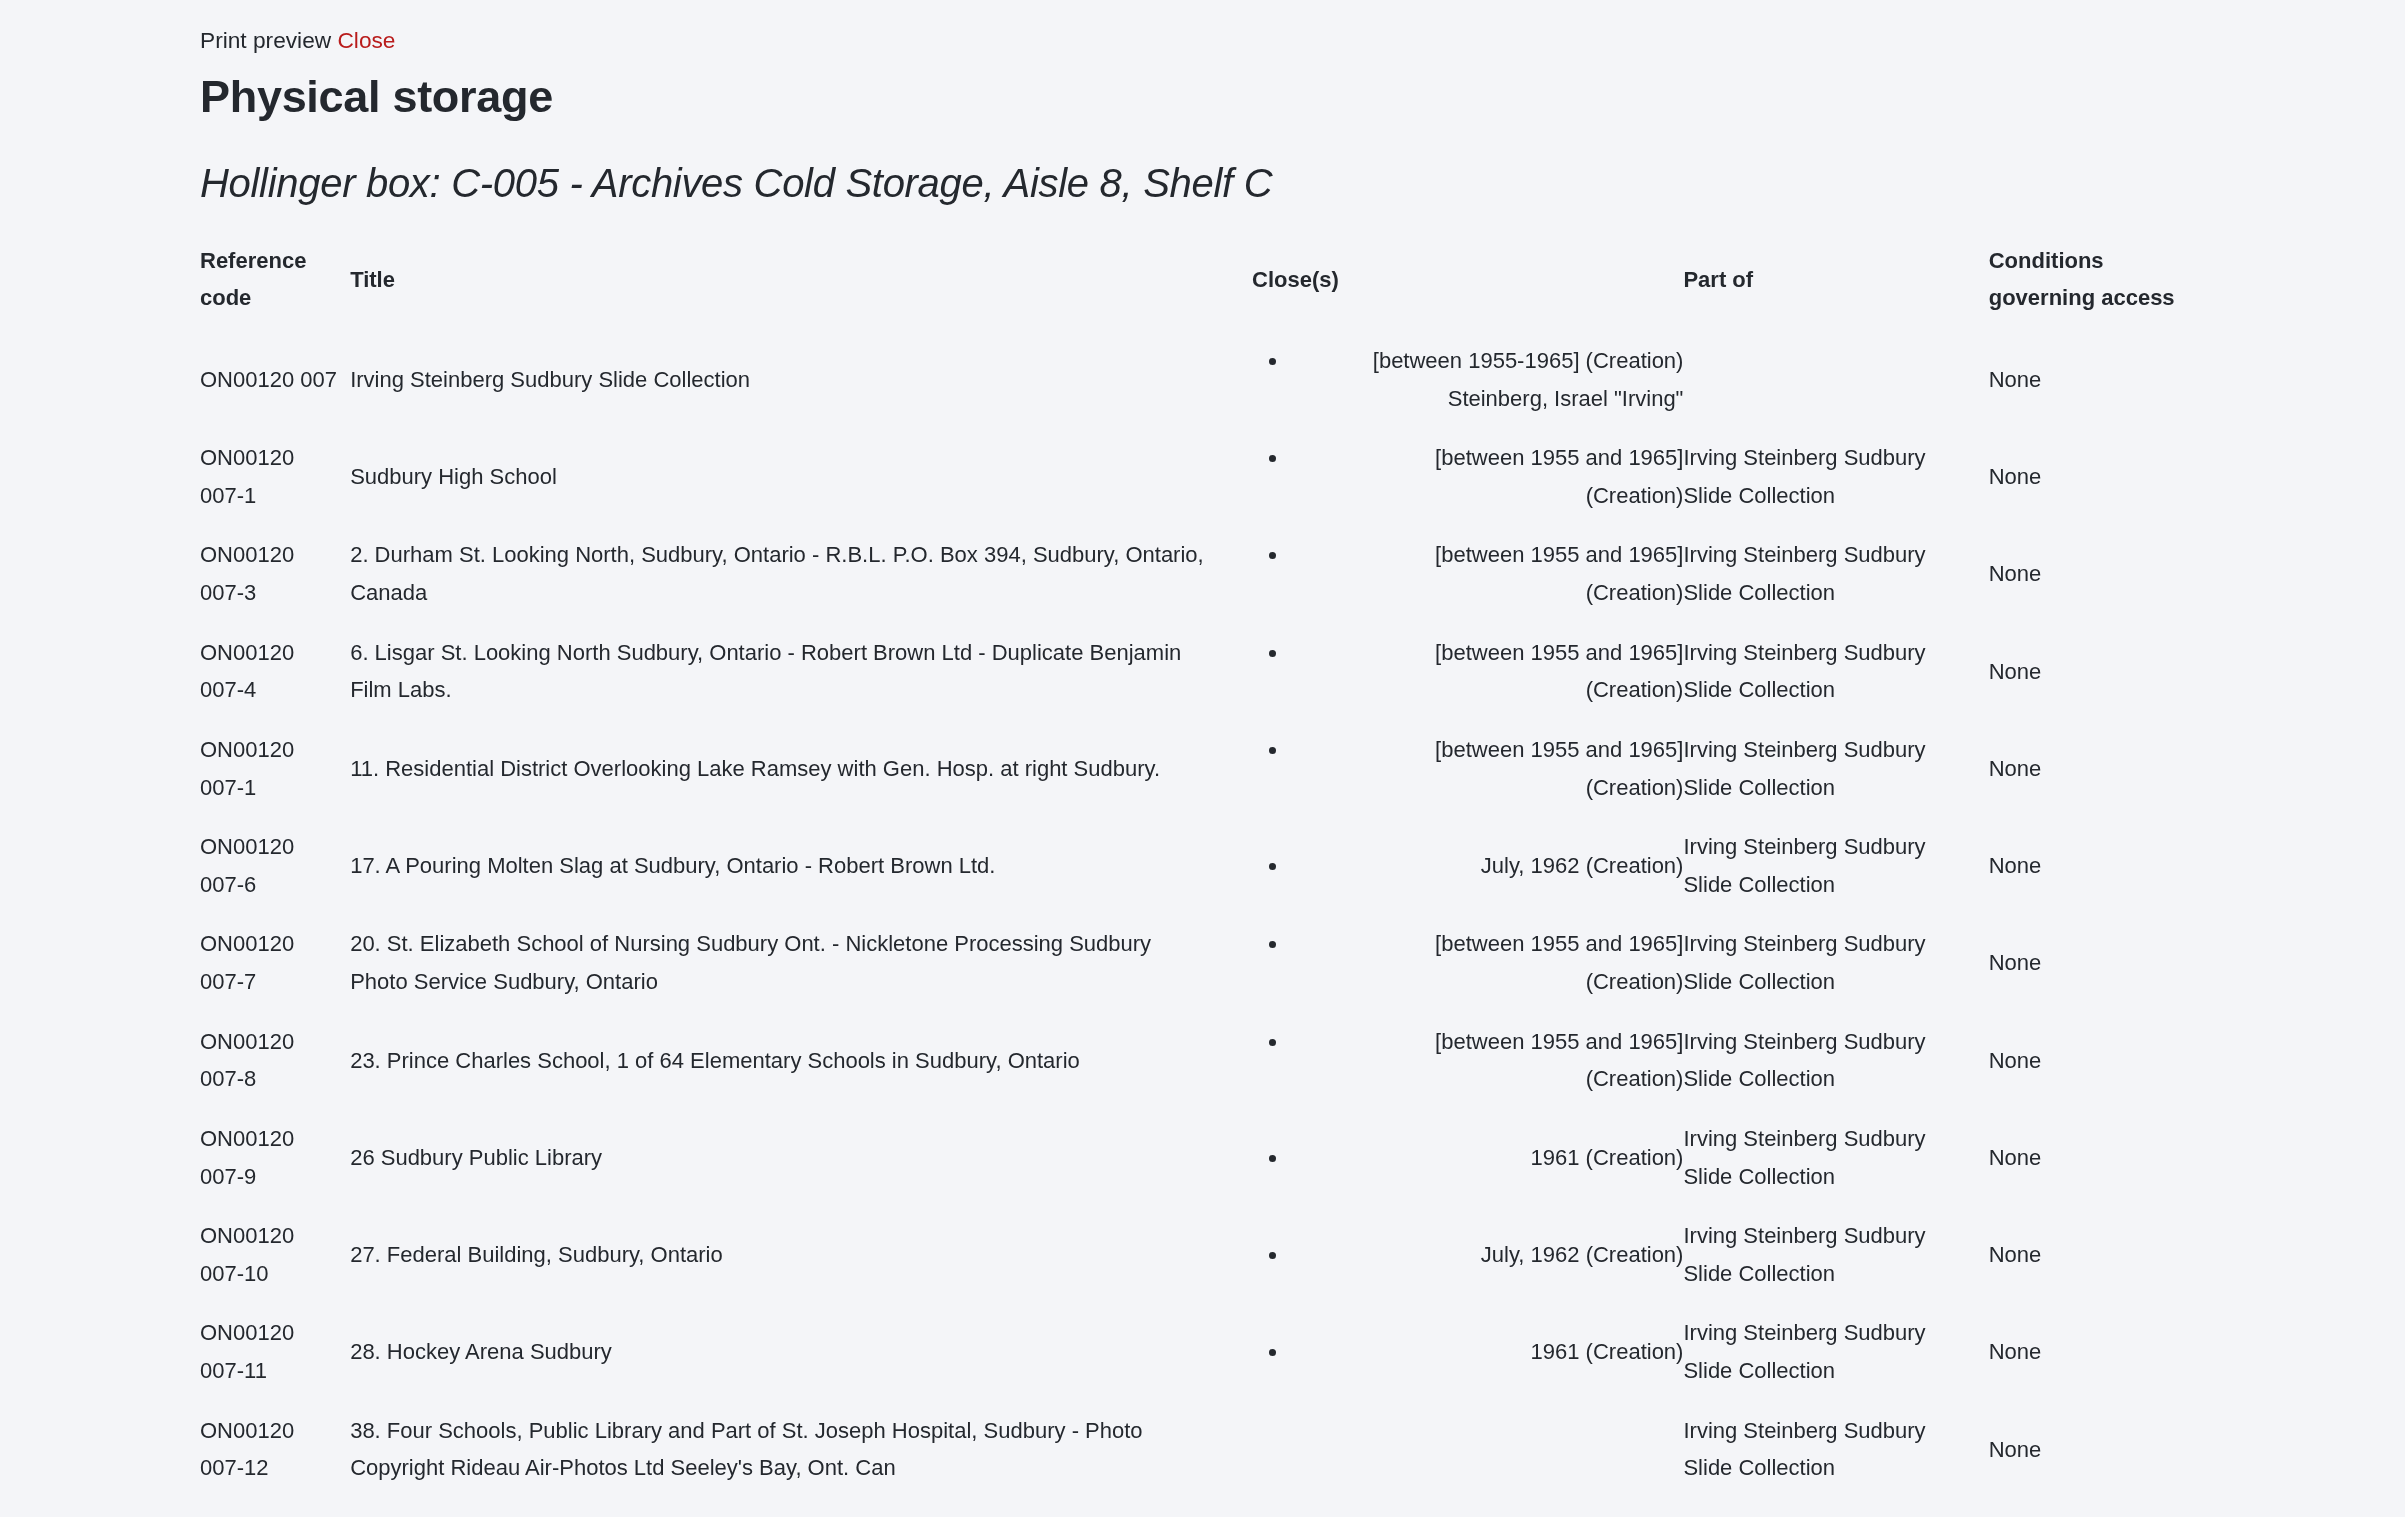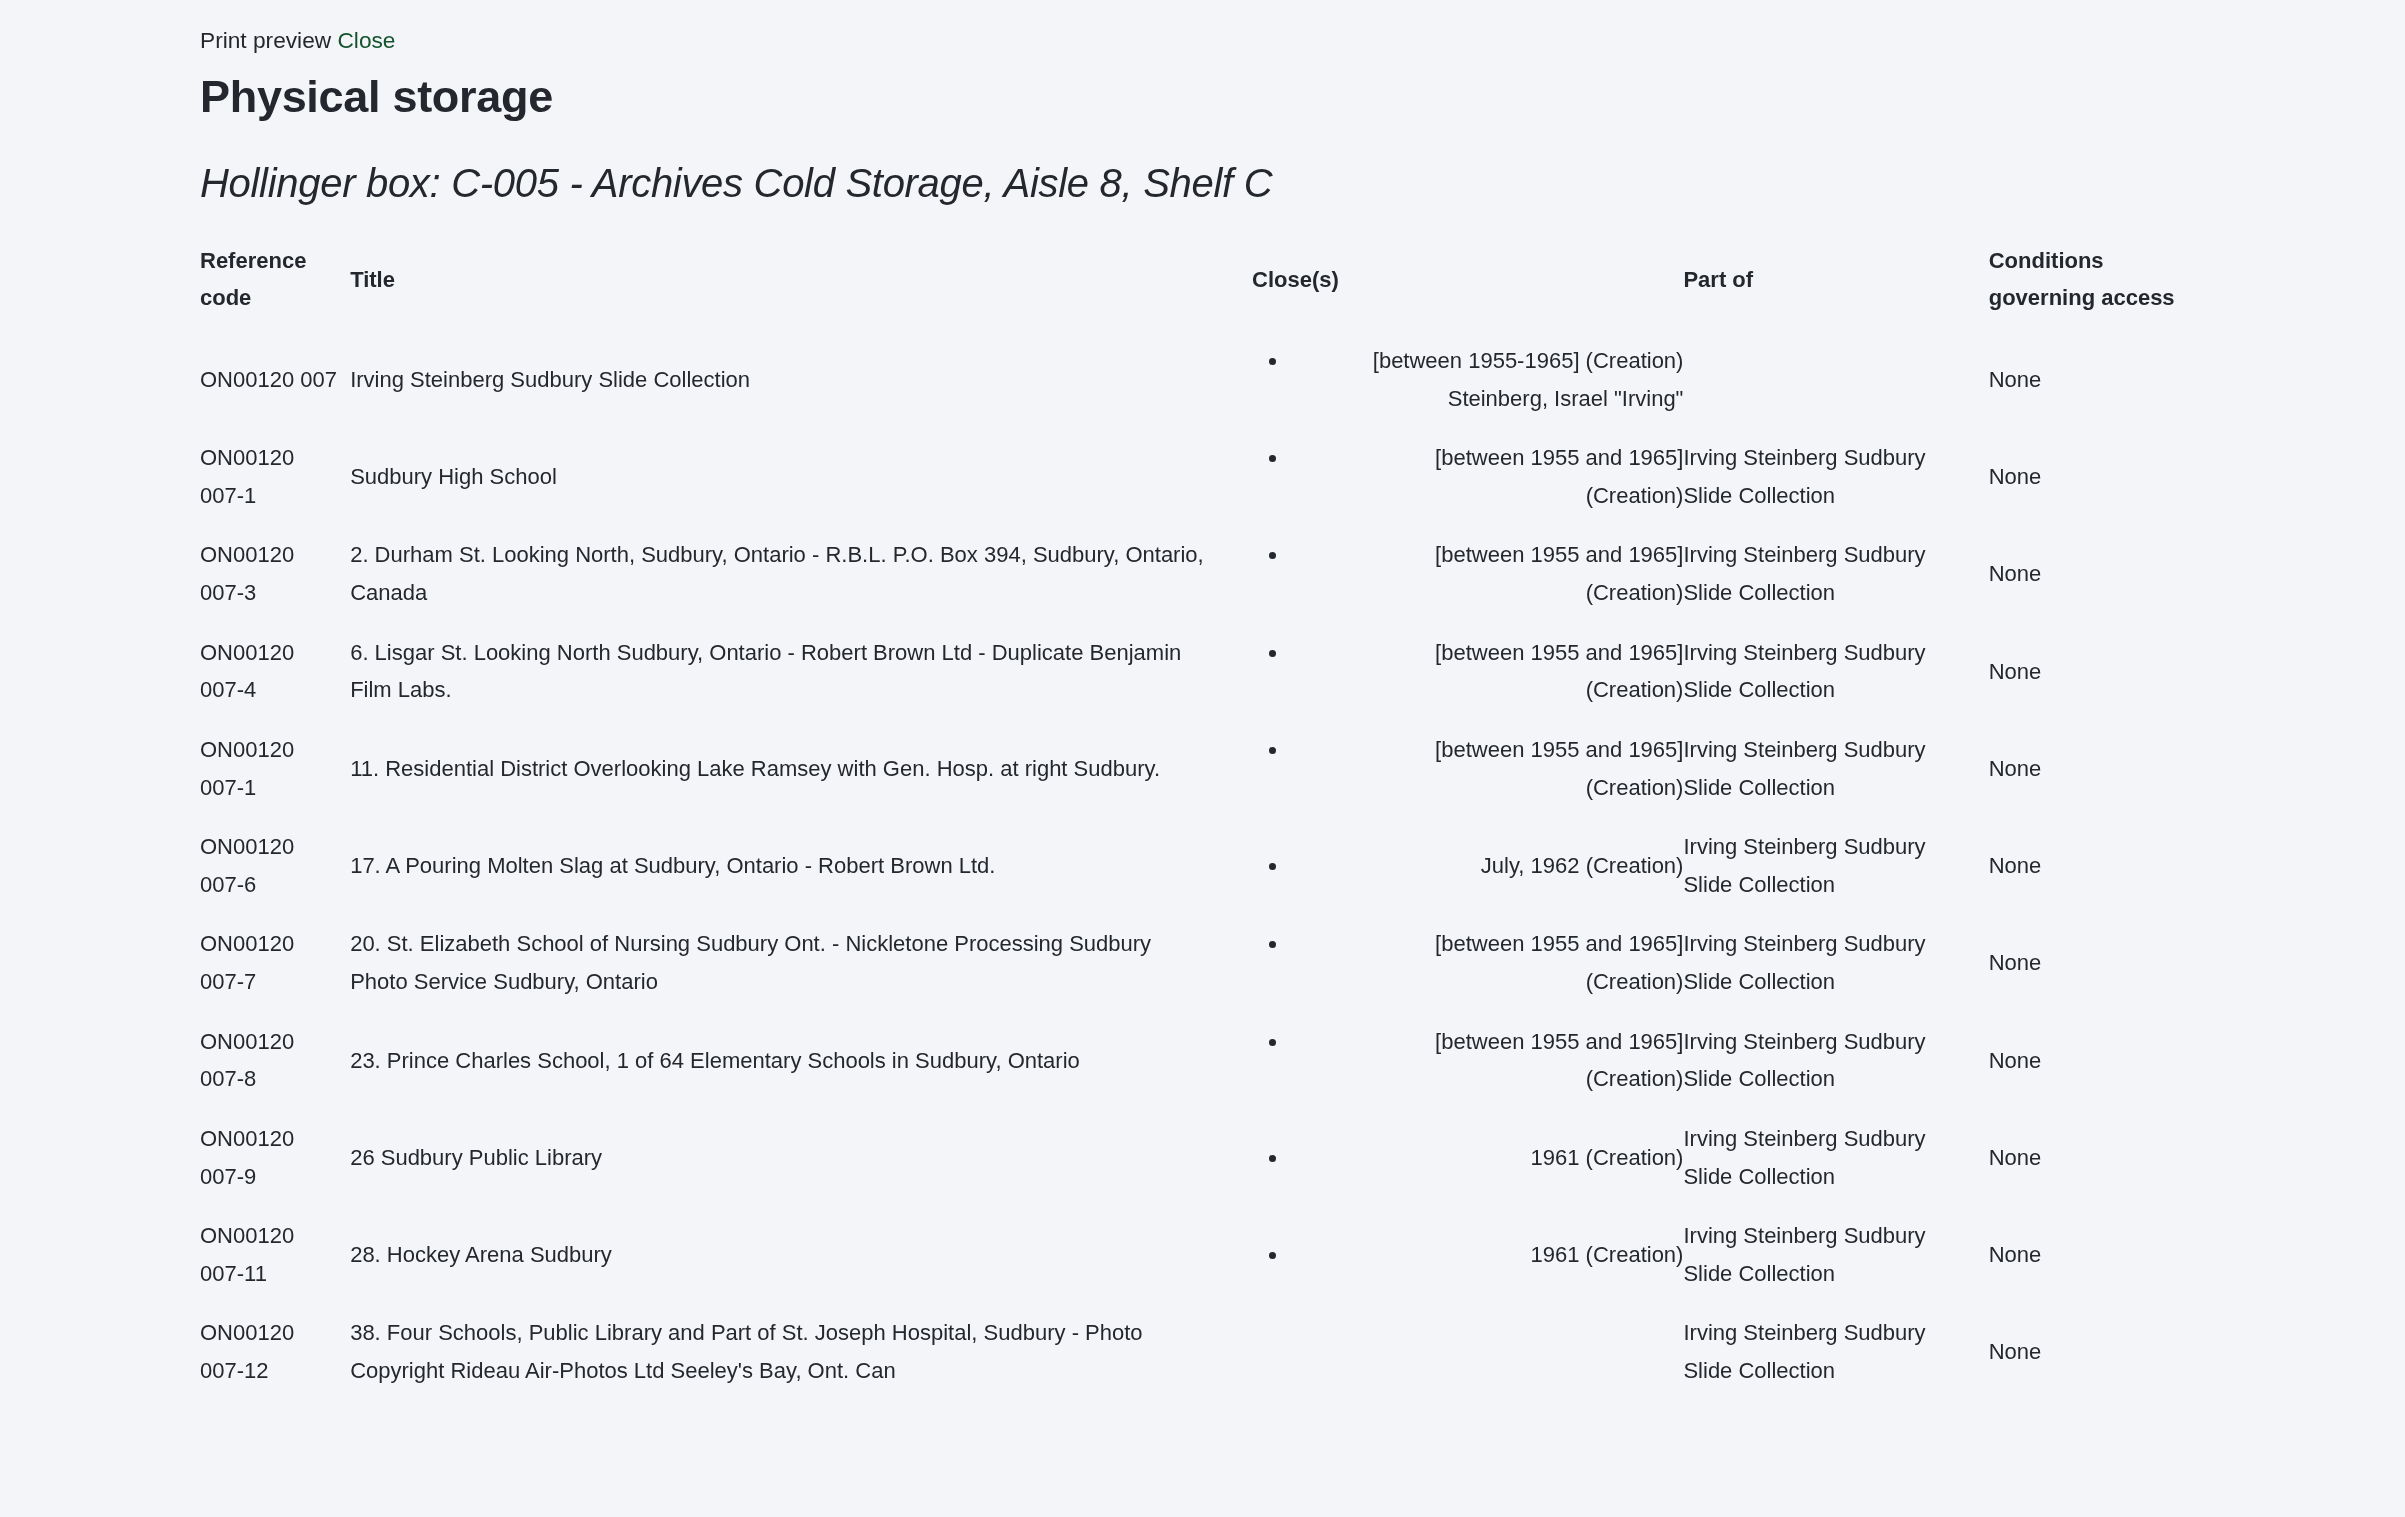--- a/index.html
+++ b/index.html
@@ -16,21 +16,21 @@
     font-family: "Liberation Sans", sans-serif;
   }
   .page {
     padding: 25.6px 167px 0 200px;
   }
   .toolbar {
     font-size: 22.7px;
     line-height: 1.3;
   }
   .close-link {
-    color: #14532d;
+    color: #b91c1c;
     text-decoration: none;
     cursor: pointer;
   }
   h1.page-title {
     font-size: 45px;
     font-weight: 700;
     letter-spacing: -0.3px;
     margin: 13.8px 0 0 0;
     line-height: 1.25;
   }
@@ -247,20 +247,33 @@
             <ul>
               <li>
                 <div>1961 (Creation)</div>
               </li>
             </ul>
           </td>
           <td class="col-part">Irving Steinberg Sudbury Slide Collection</td>
           <td class="col-cond">None</td>
         </tr>
         <tr>
+          <td class="col-ref">ON00120 007-10</td>
+          <td class="col-title">27. Federal Building, Sudbury, Ontario</td>
+          <td class="col-dates">
+            <ul>
+              <li>
+                <div>July, 1962 (Creation)</div>
+              </li>
+            </ul>
+          </td>
+          <td class="col-part">Irving Steinberg Sudbury Slide Collection</td>
+          <td class="col-cond">None</td>
+        </tr>
+        <tr>
           <td class="col-ref">ON00120 007-11</td>
           <td class="col-title">28. Hockey Arena Sudbury</td>
           <td class="col-dates">
             <ul>
               <li>
                 <div>1961 (Creation)</div>
               </li>
             </ul>
           </td>
           <td class="col-part">Irving Steinberg Sudbury Slide Collection</td>

